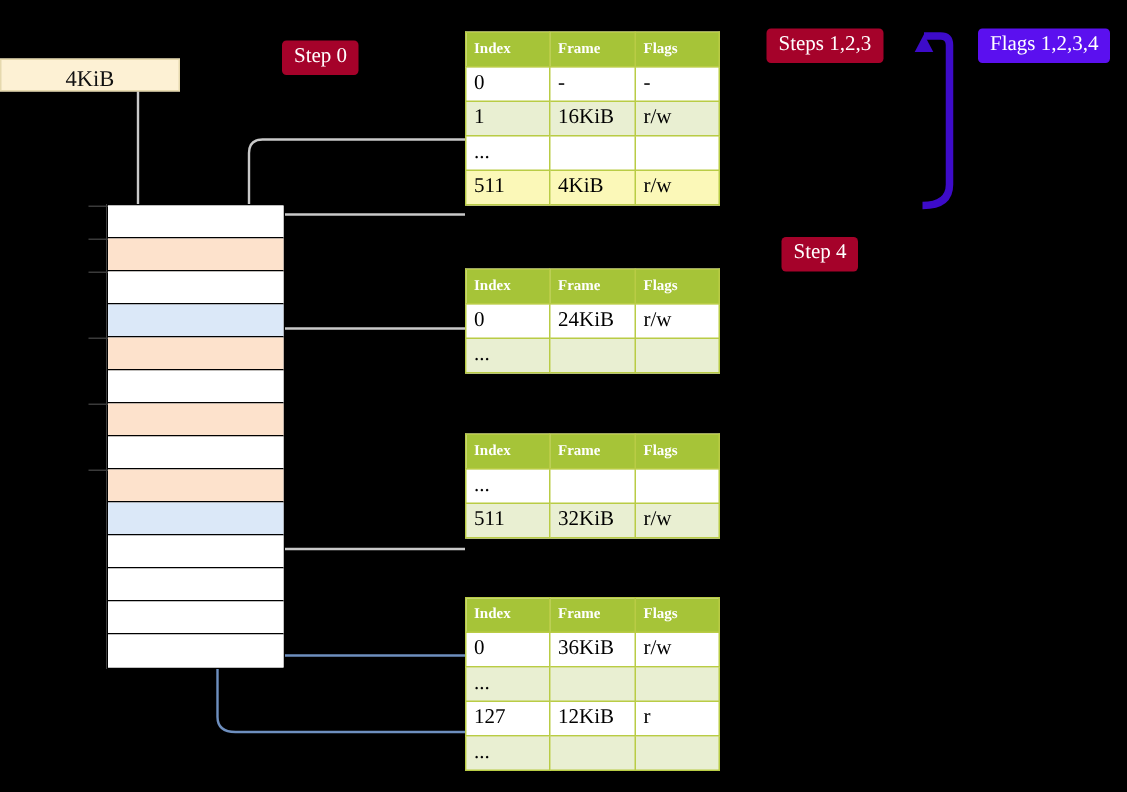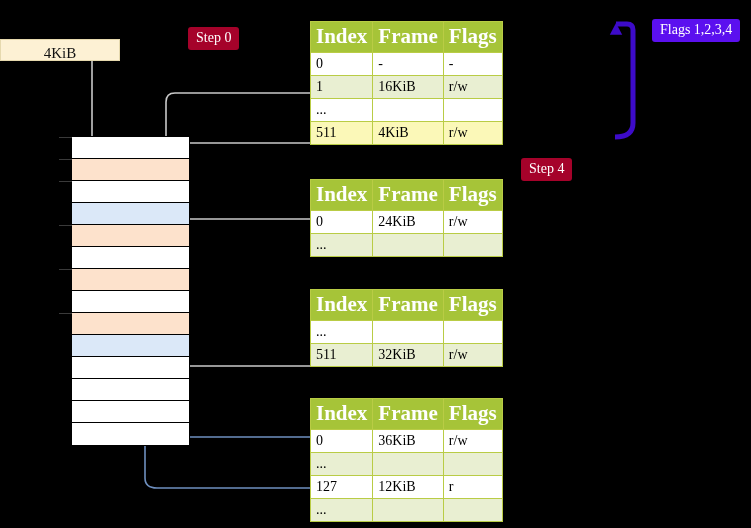--- a/index.html
+++ b/index.html
@@ -52,21 +52,21 @@
     text-align:left;
     height:23px;
     box-sizing:border-box;
     font-weight:normal;
     vertical-align:middle;
   }
   .ptable th{
     background:#a6c438;
     color:#ffffff;
     font-weight:bold;
-    font-size:21px;
+    font-size:10px;
   }
   .ptable td.c0{width:56px;}
   .ptable td.c1{width:57px;}
   .ptable td.c2{width:56px;}
   .ptable th.c0{width:56px;}
   .ptable th.c1{width:57px;}
   .ptable th.c2{width:56px;}
   .ptable tr.alt td{background:#e9efd2;}
   .ptable tr.plain td{background:#ffffff;}
   .ptable tr.hl td{background:#fbf8b8;}
@@ -140,20 +140,21 @@
     </g>
 
     <g>
       <path d="M615,137 Q633,137 633,123 L633,30 Q633,24 627,24 L616,24" fill="none" stroke="#3d0bc9" stroke-width="5" marker-end="url(#aviolet)"></path>
     </g>
   </svg>
 
   <div class="memlabel" style="left:0px;top:39px;width:120px;height:22px;">4KiB</div>
 
   <div class="badge red" style="left:188px;top:27px;">Step 0</div>
+  <div class="badge red" style="left:511px;top:19px;">Steps 1,2,3</div>
   <div class="badge violet" style="left:652px;top:19px;">Flags 1,2,3,4</div>
   <div class="badge red" style="left:521px;top:158px;">Step 4</div>
 
   <div id="memcol" style="left: 71px; top: 136px; width: 119px; height: 310px;">
       <div class="mrow white" style="top: 0px;"></div>
       <div class="mrow peach" style="top: 22px;"></div>
       <div class="mrow white" style="top: 44px;"></div>
       <div class="mrow blue" style="top: 66px;"></div>
       <div class="mrow peach" style="top: 88px;"></div>
       <div class="mrow white" style="top: 110px;"></div>

